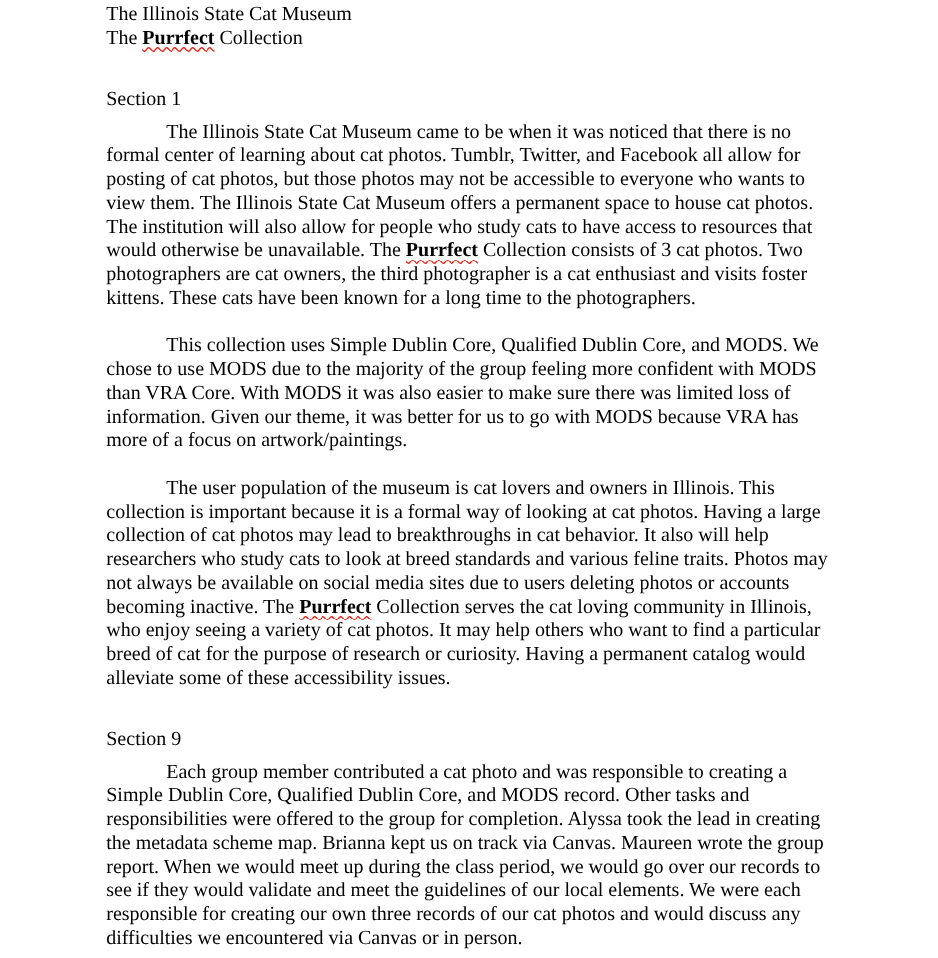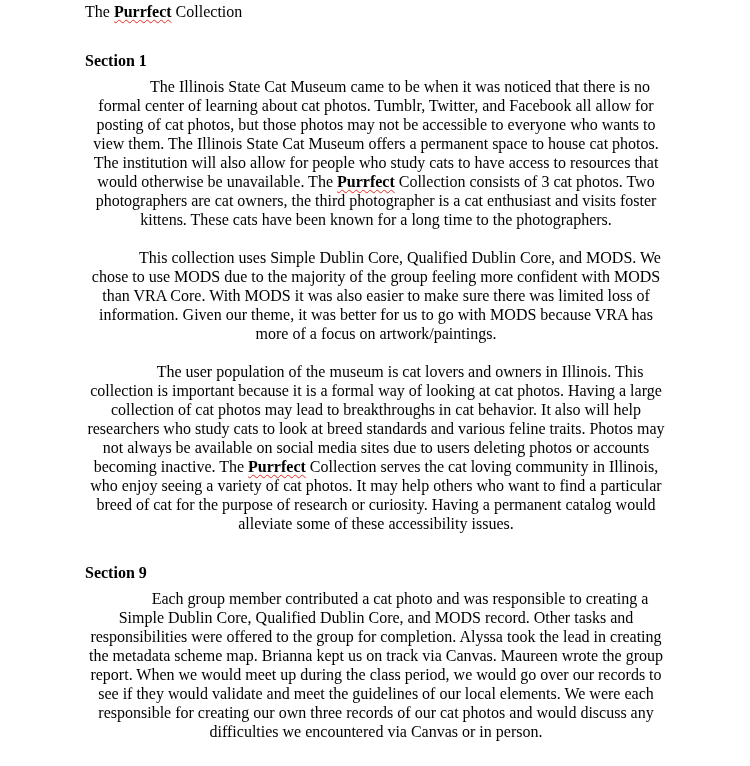--- a/index.html
+++ b/index.html
@@ -13,27 +13,26 @@
     padding: 2px 83px 0 85px;
     font-family: "Liberation Serif", "DejaVu Serif", serif;
     font-size: 16px;
     line-height: 19px;
     color: #000000;
     cursor: text;
   }
   .hdr-line { margin: 0; }
   .sec-heading {
     font-size: 16px;
-    font-weight: 700;
+    font-weight: 400;
     margin: 30px 0 7px 0;
   }
   .para {
     margin: 0 0 19px 0;
     text-indent: 48px;
-    text-align: center;
   }
   .squiggle {
     text-decoration-line: underline;
     text-decoration-style: wavy;
     text-decoration-color: #e8291c;
     text-decoration-thickness: 1px;
     text-underline-offset: 2px;
     text-decoration-skip-ink: none;
     font-weight: bold;
   }
@@ -44,20 +43,23 @@
     background: #000000;
     vertical-align: -3px;
   }
 </style>
 </head>
 <body>
 
 <div class="page">
 
   <div>
+    <p class="hdr-line">
+      <span>The Illinois State Cat Museum</span>
+    </p>
     <p class="hdr-line">
       <span>The </span><span class="squiggle">Purrfect</span><span> Collection</span>
     </p>
   </div>
 
   <div>
     <h2 class="sec-heading">Section 1</h2>
 
     <p class="para">
       <span>The Illinois State Cat Museum came to be when it was noticed that there is no formal center of learning about cat photos. Tumblr, Twitter, and Facebook all allow for posting of cat photos, but those photos may not be accessible to everyone who wants to view them. The Illinois State Cat Museum offers a permanent space to house cat photos. The institution will also allow for people who study cats to have access to resources that would otherwise be unavailable. The </span><span class="squiggle">Purrfect</span><span> Collection consists of 3 cat photos. Two photographers are cat owners, the third photographer is a cat enthusiast and visits foster kittens. These cats have been known for a long time to the photographers.</span>

